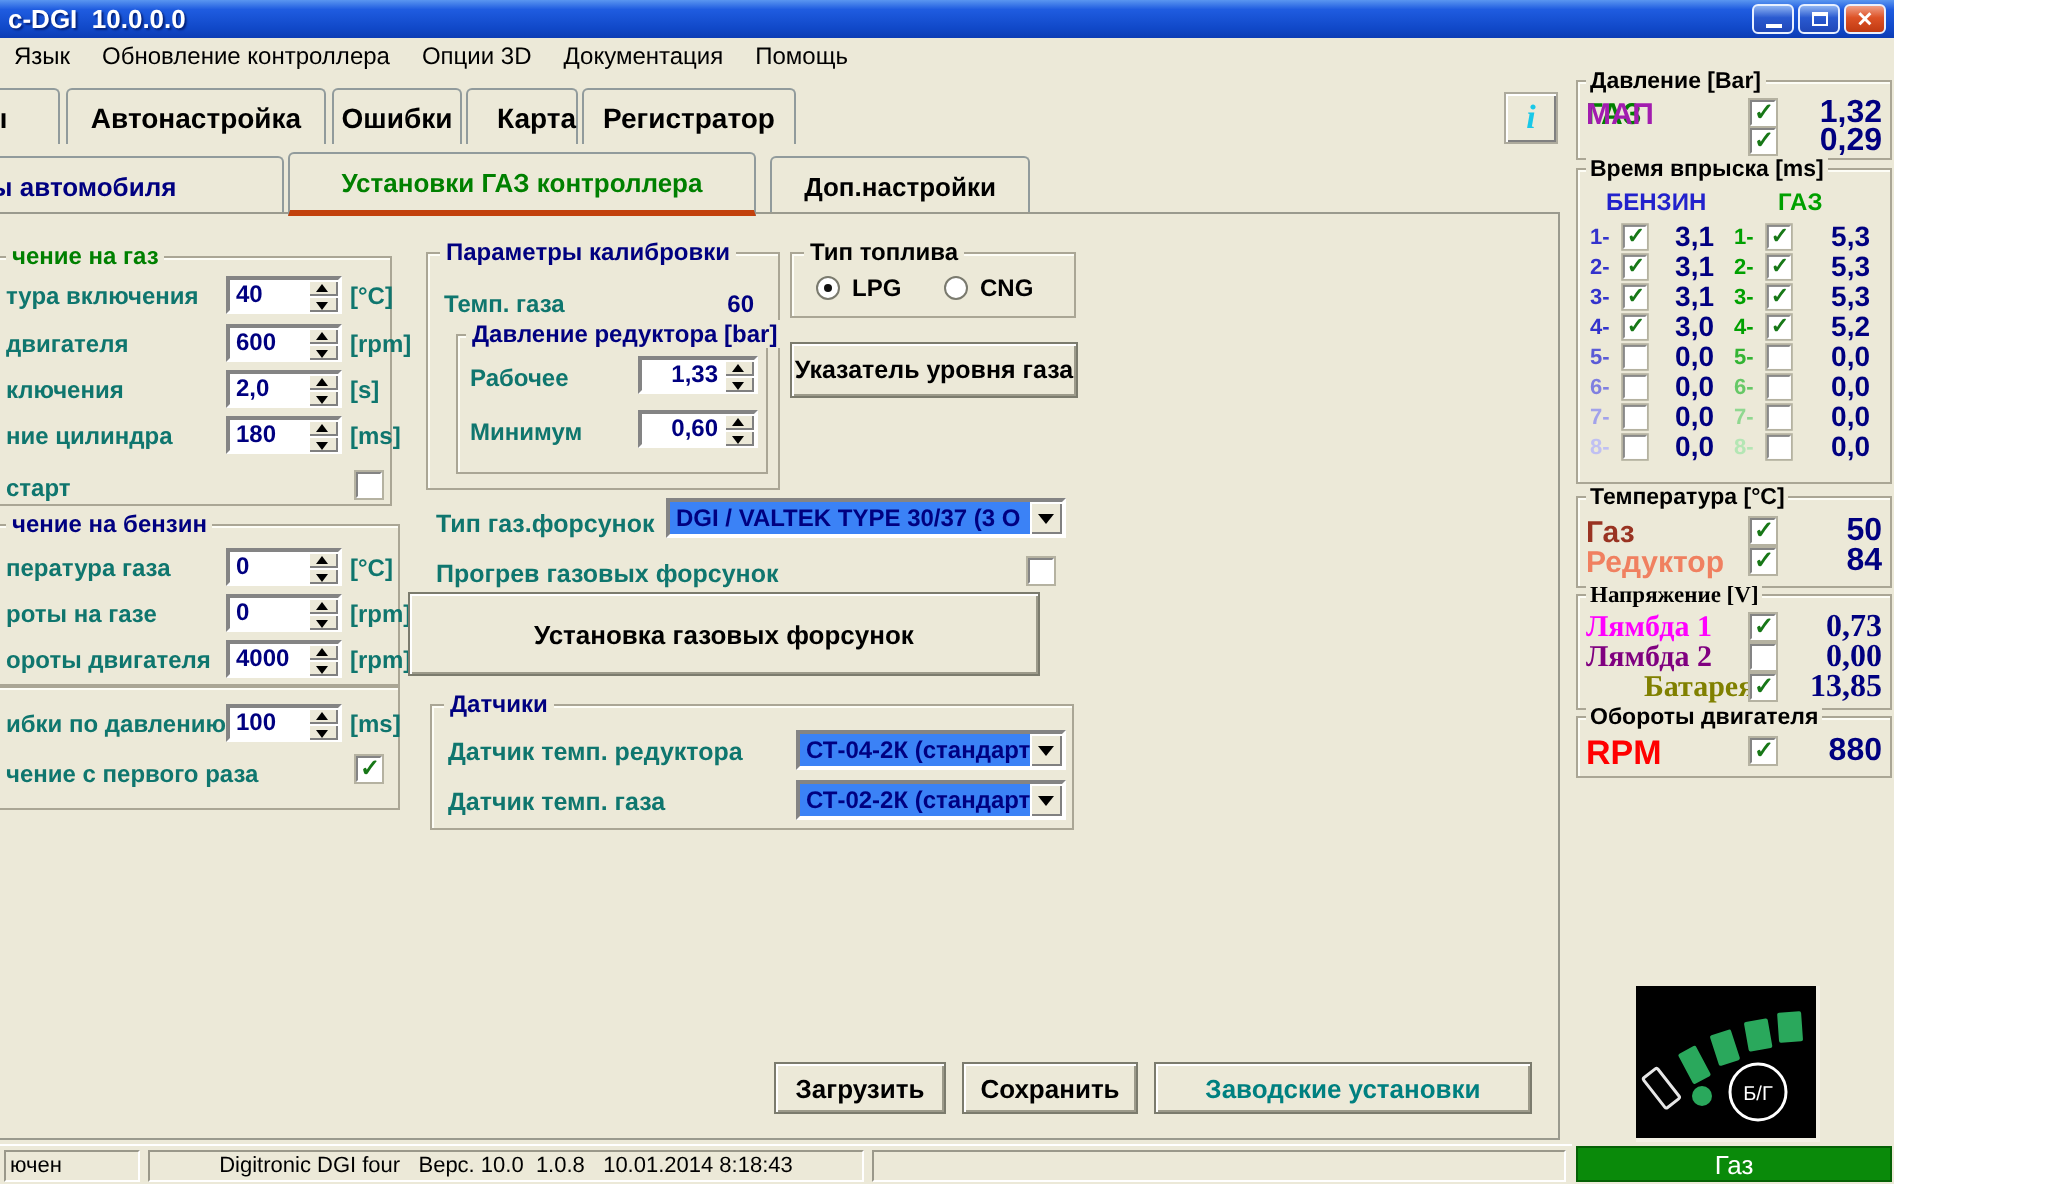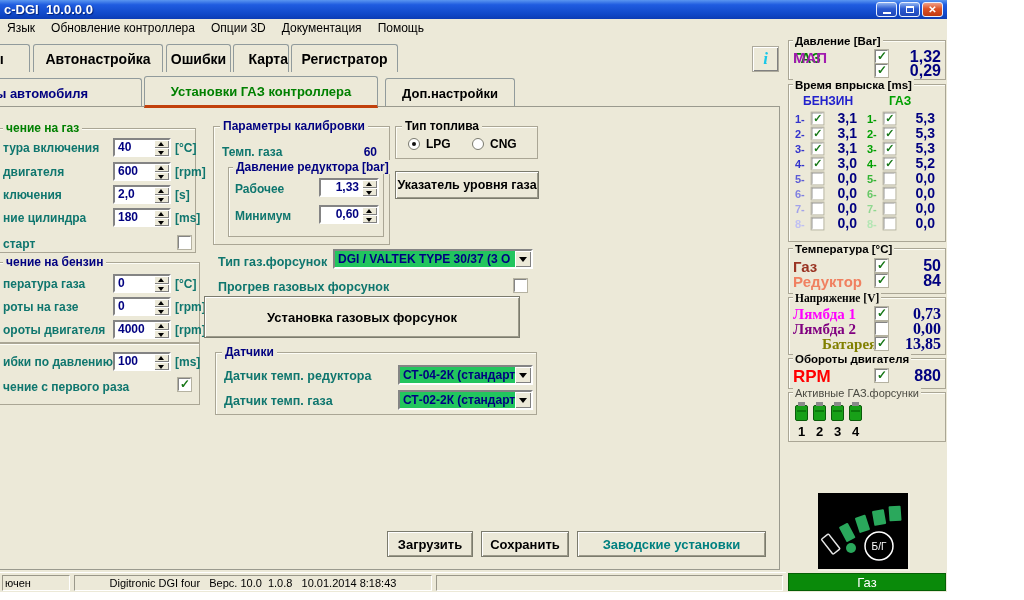--- a/index.html
+++ b/index.html
@@ -68,21 +68,21 @@
     outline:1px solid #b5b2a1; }
   .cb.checked::after { content:"✓"; position:absolute; left:1px; top:-2px;
     font-size:12px; font-weight:bold; color:#177717; }
   .radio { position:absolute; width:12px; height:12px; border-radius:50%; background:#fff;
     border:1px solid #7a7a6e; }
   .radio.checked::after { content:""; position:absolute; left:3px; top:3px; width:4px; height:4px;
     border-radius:50%; background:#111; }
   .rlabel { position:absolute; font-weight:bold; font-size:12px; }
 
   
-  .dd { position:absolute; height:20px; background:#22c55e;
+  .dd { position:absolute; height:20px; background:#3b82f6;
     border-top:2px solid #848484; border-left:2px solid #848484;
     border-bottom:2px solid #fff; border-right:2px solid #fff; }
   .dd .val { position:absolute; left:3px; top:1px; font-weight:bold; font-size:12px;
     color:#000080; white-space:nowrap; overflow:hidden; right:16px; }
   .dd .ddbtn { position:absolute; right:0; top:0; width:16px; bottom:0; background:#ece9d8;
     box-shadow:inset 1px 1px 0 #fff, inset -1px -1px 0 #808080; }
   .dd .ddbtn::after { content:""; position:absolute; left:4px; top:6px;
     border:4px solid transparent; border-top:5px solid #000; border-bottom:none; }
 
   
@@ -440,31 +440,20 @@
     <span class="srow-val" style="top:37px;">13,85</span>
   </div>
 
   <div class="sgrp" style="top:358px; height:31px;">
     <span class="grp-title">Обороты двигателя</span>
     <span class="srow-name" style="top: 8px; font-size: 17px; color: rgb(255, 0, 0);">RPM</span>
     <span class="cb checked" style="left:86px; top:10px;"></span>
     <span class="srow-val" style="top:8px;">880</span>
   </div>
 
-  <div class="sgrp" style="top:392px; height:50px;">
-    <span class="grp-title" style="font-weight:normal; font-size:11px; color:#4a4a42;">Активные ГАЗ.форсунки</span>
-    <span class="injector-icon" style="left:6px;  top:12px;"></span>
-    <span class="injector-icon" style="left:24px; top:12px;"></span>
-    <span class="injector-icon" style="left:42px; top:12px;"></span>
-    <span class="injector-icon" style="left:60px; top:12px;"></span>
-    <span class="inj-n" style="left:9px;  top:31px;">1</span>
-    <span class="inj-n" style="left:27px; top:31px;">2</span>
-    <span class="inj-n" style="left:45px; top:31px;">3</span>
-    <span class="inj-n" style="left:63px; top:31px;">4</span>
-  </div>
 
   <div id="logo">
     <svg width="90" height="76" viewBox="0 0 90 76">
       <rect x="8" y="42" width="9" height="19" rx="1" fill="none" stroke="#e6e6e6" stroke-width="1.5" transform="rotate(-38 12 51)"></rect>
       <rect x="24" y="31" width="10" height="17" rx="1" fill="#2aa85c" transform="rotate(-28 29 39)"></rect>
       <rect x="39" y="23" width="11" height="16" rx="1" fill="#2aa85c" transform="rotate(-18 44 31)"></rect>
       <rect x="55" y="17" width="12" height="15" rx="1" fill="#2aa85c" transform="rotate(-10 61 24)"></rect>
       <rect x="71" y="13" width="12" height="15" rx="1" fill="#2aa85c" transform="rotate(-4 77 20)"></rect>
       <circle cx="33" cy="55" r="5" fill="#2aa85c"></circle>
       <circle cx="61" cy="53" r="14" fill="none" stroke="#fff" stroke-width="1.5"></circle>

